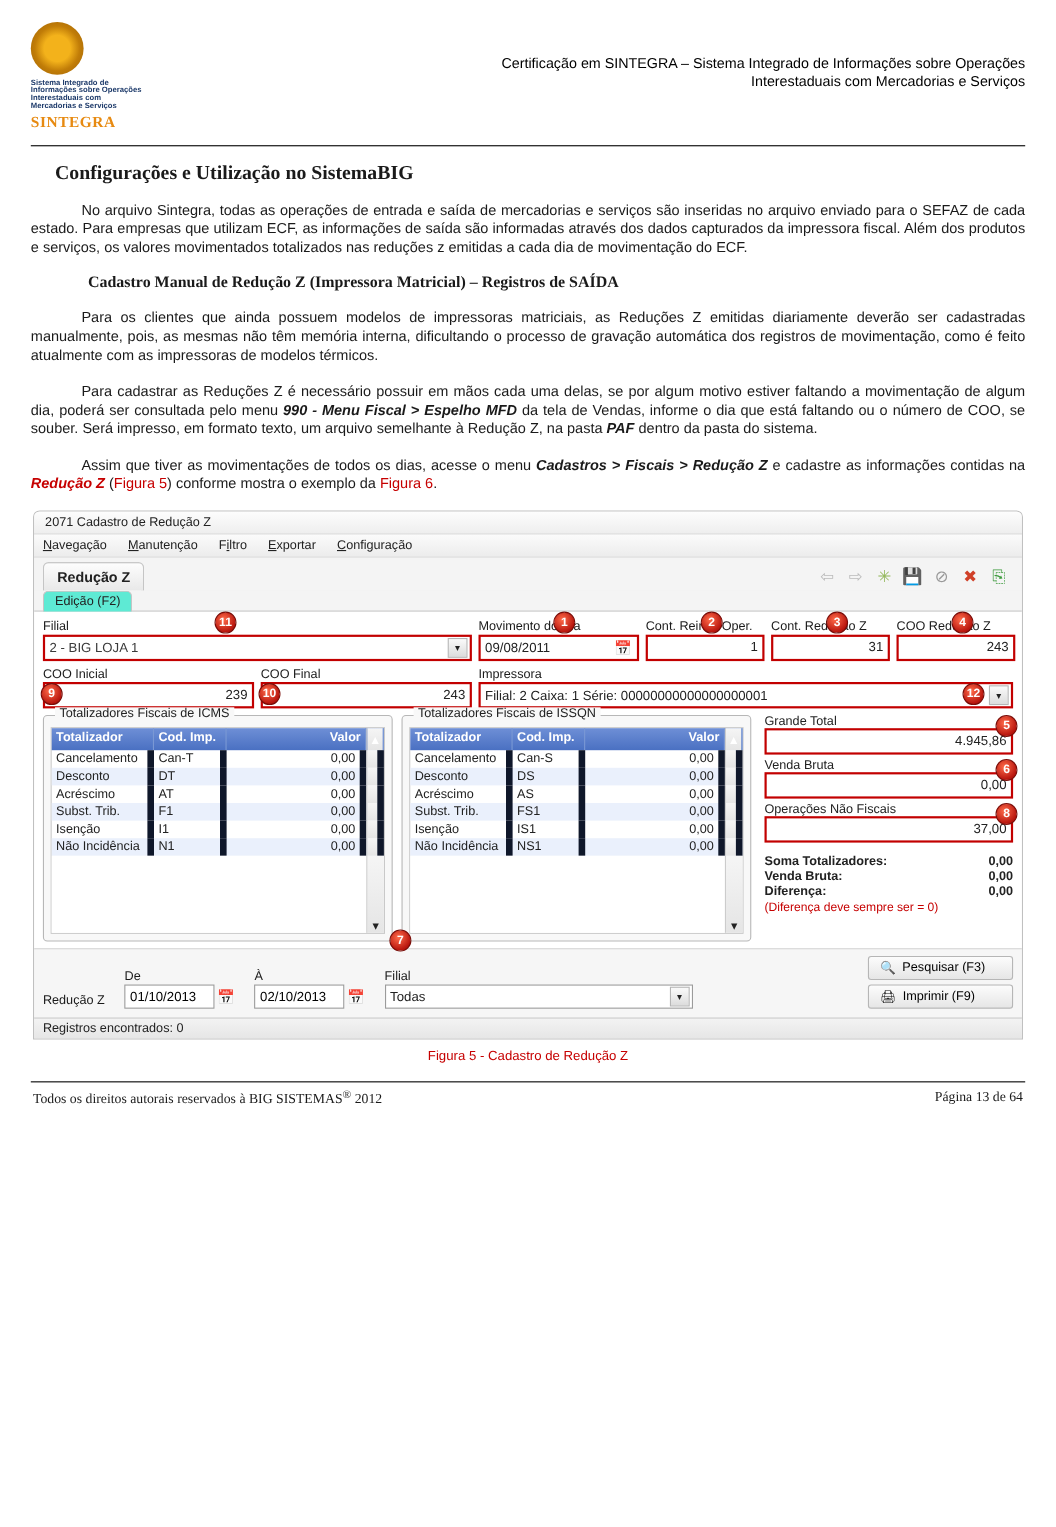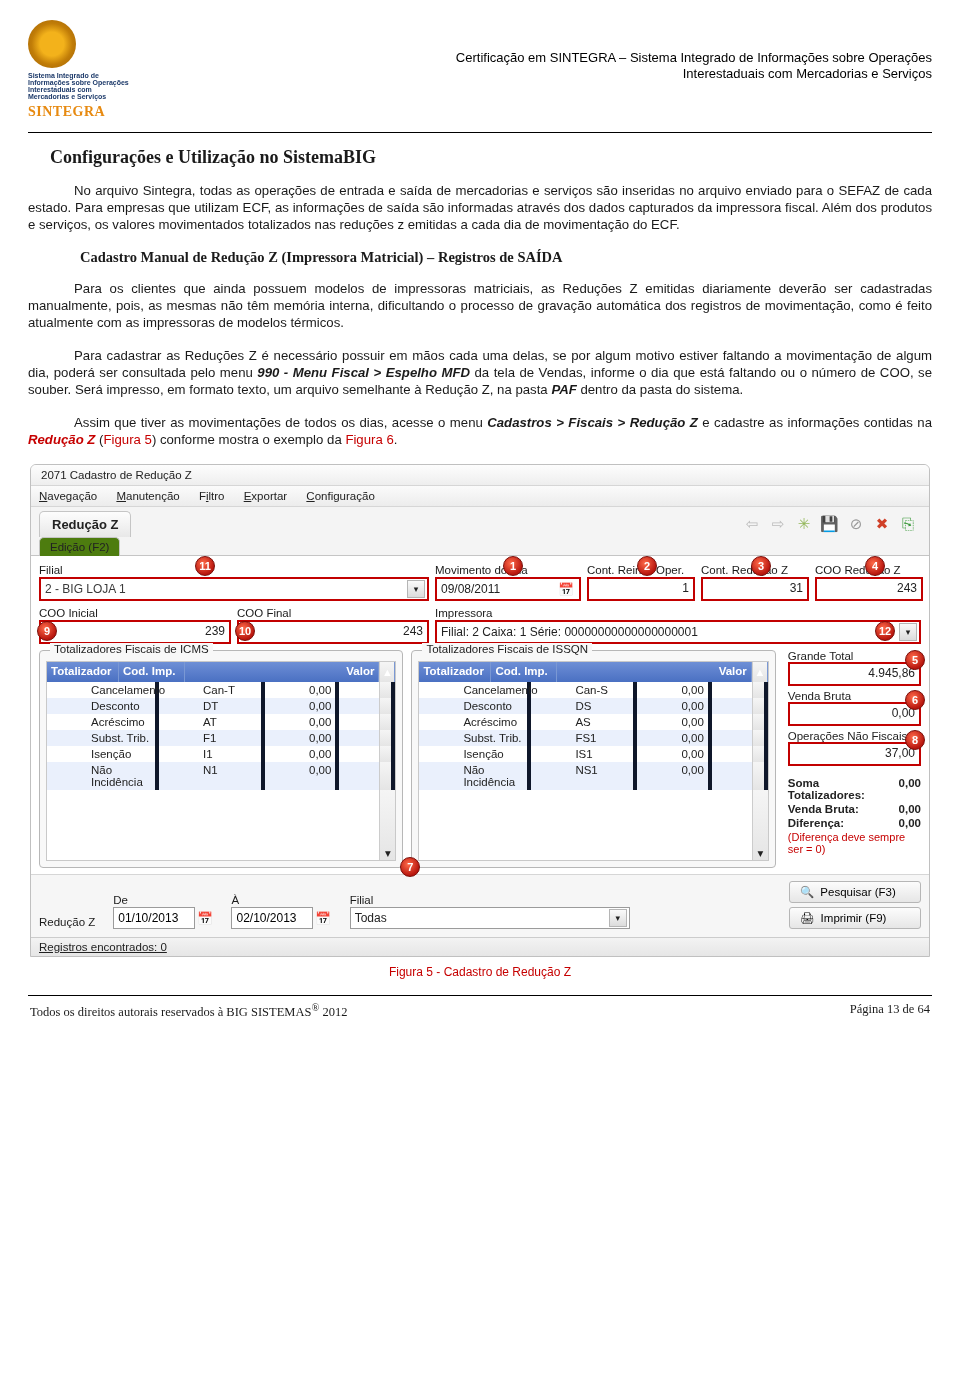--- a/index.html
+++ b/index.html
@@ -124,21 +124,21 @@
   .tabbar-row .fill { flex:1; }
   .iconbtn {
     width:22px; height:22px;
     display:inline-flex;
     align-items:center; justify-content:center;
     border:none; background:transparent;
     margin:0 2px;
     font-size:15px;
   }
   .edition-tab {
-    background:#4d7c0f;
+    background:#5eead4;
     border:1px solid #c5c5c5;
     border-bottom:none;
     border-radius:5px 5px 0 0;
     padding:3px 10px;
     font-size:11.5px;
     margin:0 0 -1px 8px;
     display:inline-block;
   }
   .form-area {
     background:#fff;
@@ -203,23 +203,23 @@
     font-size:11.5px;
   }
   .grid .ghead {
     display:flex;
     background:linear-gradient(#6e8fd6,#4a70c2);
     color:#fff;
     font-weight:bold;
   }
   .grid .ghead > div { padding:3px 4px; border-right:1px solid #7a98d4;}
   .grid .grow { display:flex; }
-  .grid .grow > div { padding:2px 4px; border-right:4px solid #0f172a;margin-left:40px;}
+  .grid .grow > div { padding:2px 4px; border-right:6px solid #0f172a;}
   .grid .grow.alt { background:#eaf0fc; }
-  .c-tot { width:72px; }
+  .c-tot { width:93px; }
   .c-cod { width:66px; }
   .c-val { flex:1; text-align:right; }
   .grid .scroll { width:16px; background:linear-gradient(#f5f5f5,#e5e5e5); border-left:1px solid #ccc;}
   .grid .scrollpad { height:70px; background:#fff;}
   .rightcol {
     width:230px;
     display:flex; flex-direction:column; gap:4px;
     padding-left:4px;
   }
   .rc-field { position:relative; }
@@ -264,21 +264,20 @@
     font-size:11.5px;
     display:flex; align-items:center; gap:6px;
     min-width:132px;
     justify-content:flex-start;
   }
   .statusbar {
     background:linear-gradient(#f3f3f3,#e6e6e6);
     border-top:1px solid #ccc;
     padding:3px 8px;
     font-size:11.5px;
-    text-decoration:underline;
   }
   .figure-caption {
     text-align:center;
     color:#c60000;
     font-size:12px;
     margin:8px 0 16px 0;
   }
   
   hr.bot-rule {
     border:none;

